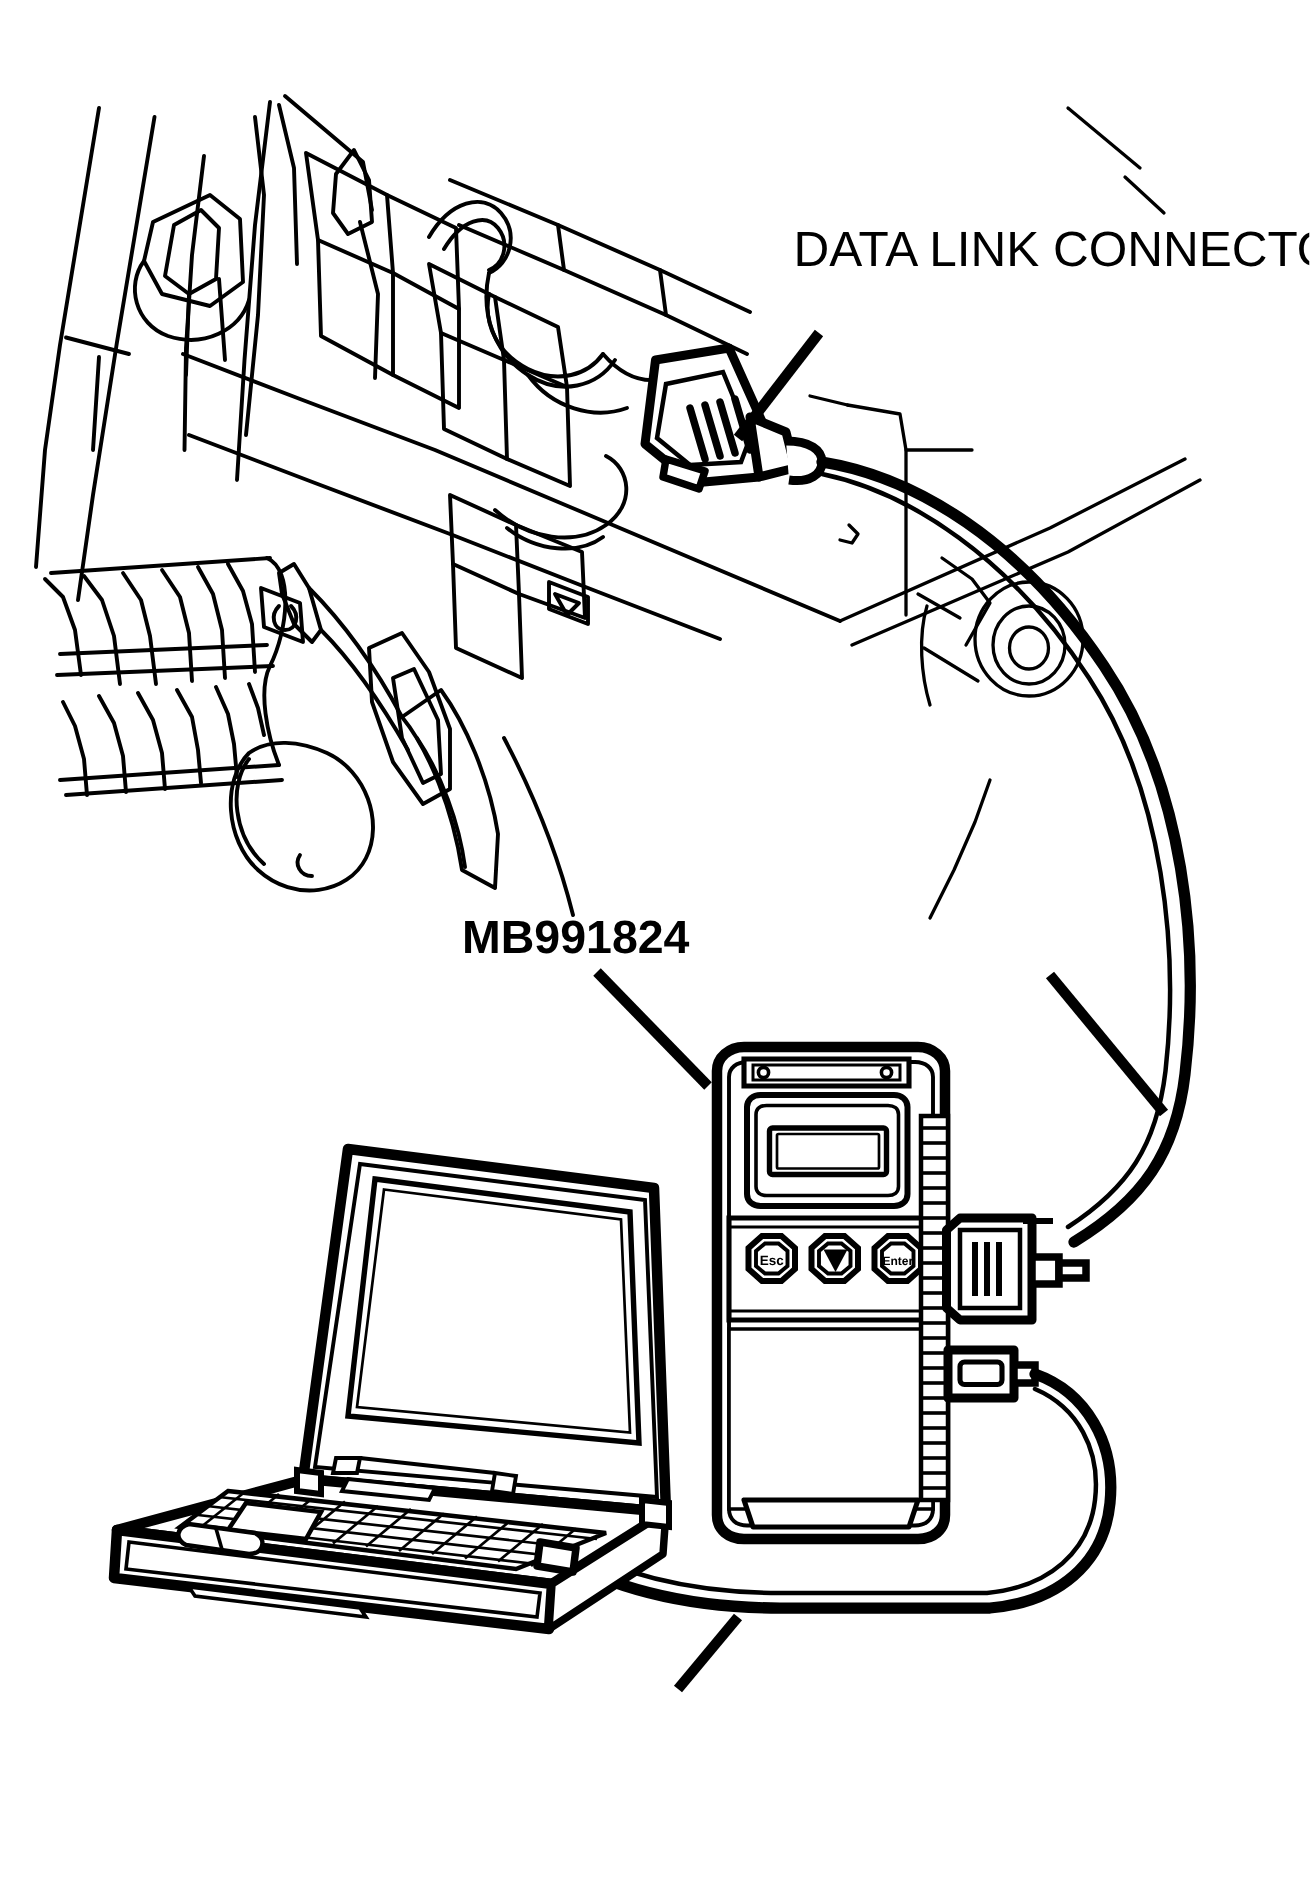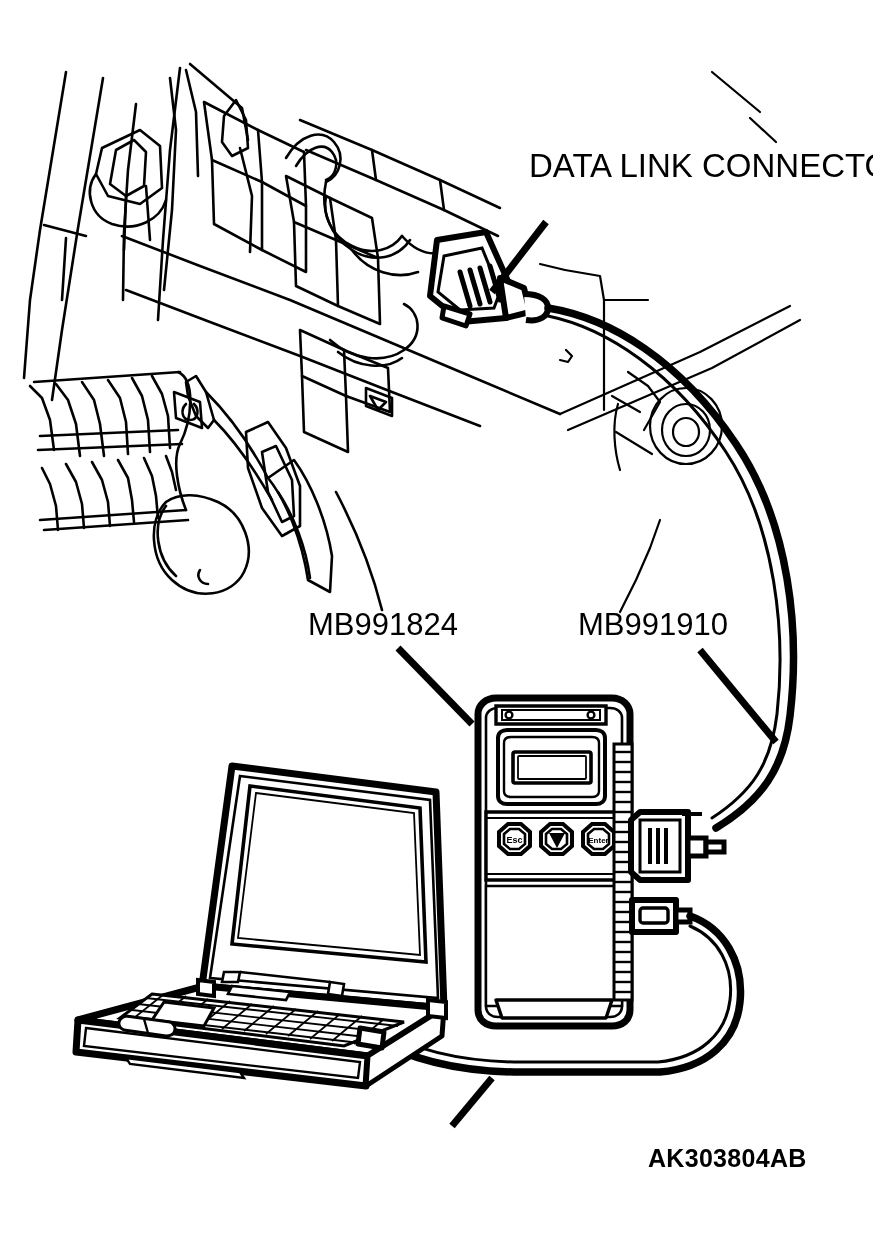--- a/index.html
+++ b/index.html
@@ -34,20 +34,21 @@
   }
   #label-dlc {
     left: 529px;
     top: 148px;
     font-size: 33px;
   }
   #label-mb991824 {
     left: 308px;
     top: 608px;
     font-size: 31px;
+    font-weight: bold;
   }
   #label-mb991910 {
     left: 578px;
     top: 608px;
     font-size: 31px;
   }
   #label-mb991827 {
     left: 312px;
     top: 1136px;
     font-size: 31px;
@@ -374,18 +375,16 @@
 
       <path d="M452 1126 L492 1078" stroke-width="7"></path>
     </g>
 
   </svg>
 
   <div class="lbl" id="label-dlc">DATA LINK CONNECTOR</div>
 
   <div class="lbl" id="label-mb991824">MB991824</div>
 
-  <div class="lbl" id="label-mb991910">MB991910</div>
-
-
-  <div class="lbl" id="label-figcode">AK303804AB</div>
+
+
 
 </div>
 
 </body></html>

